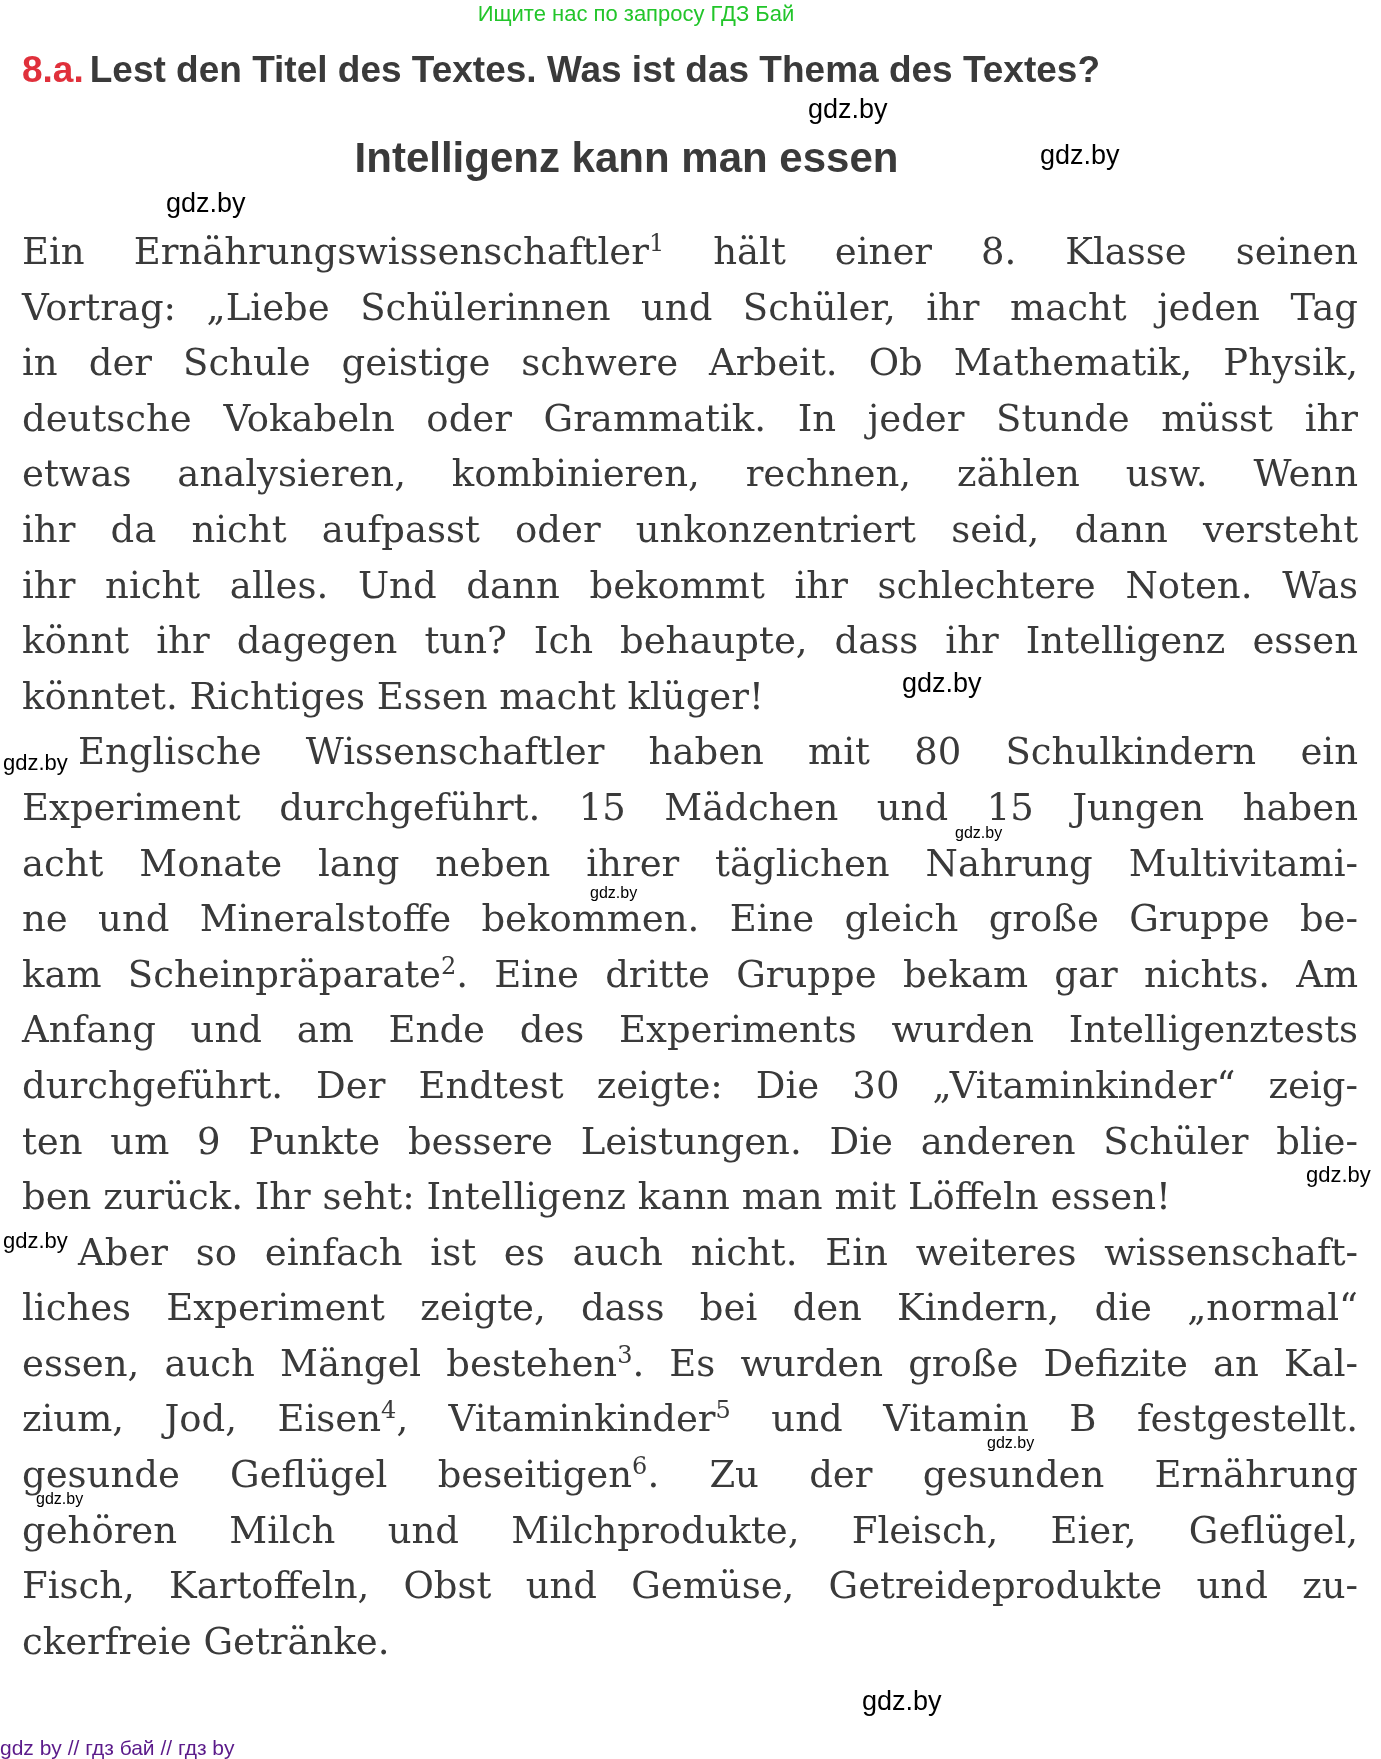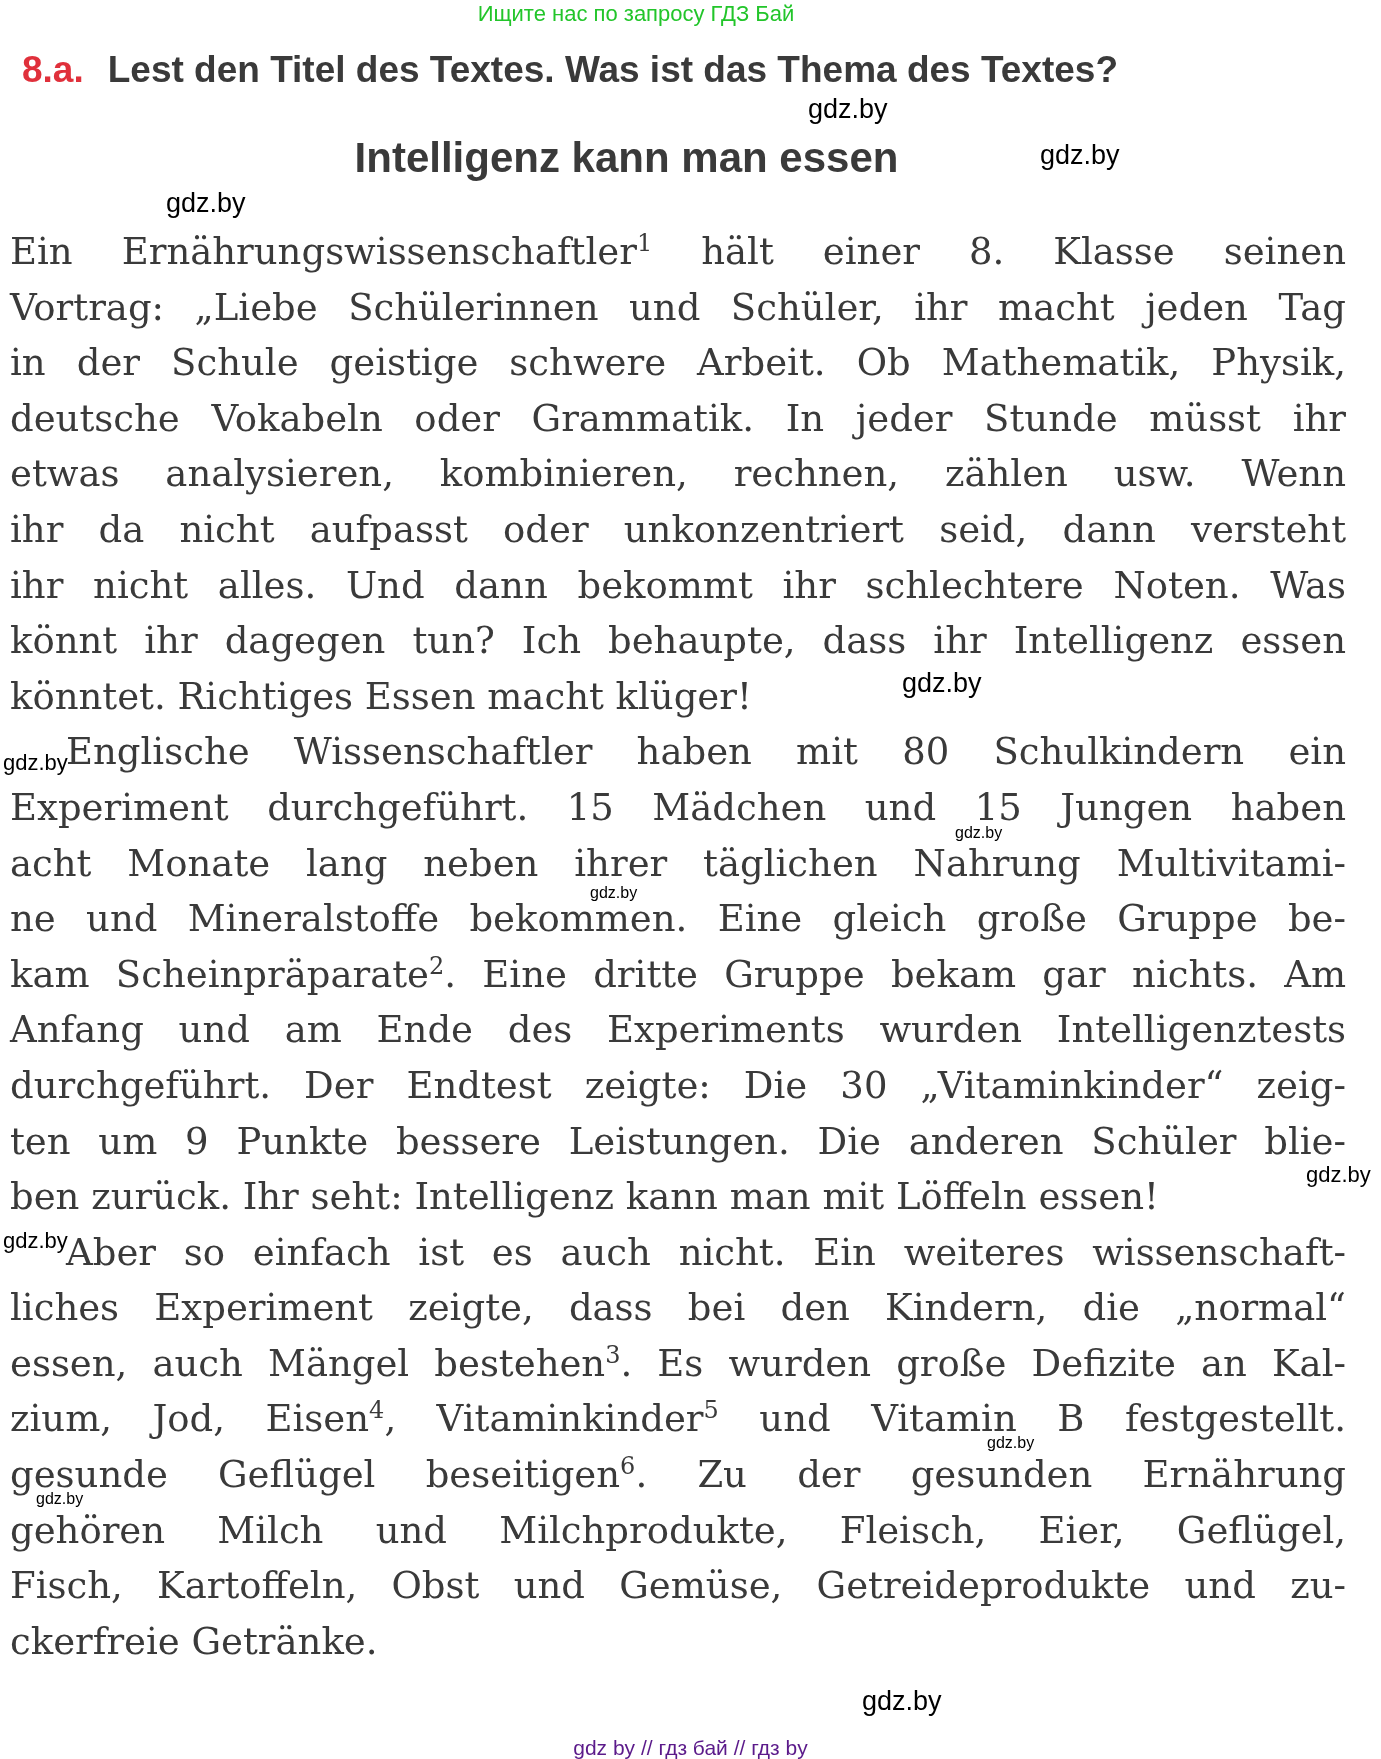--- a/index.html
+++ b/index.html
@@ -2,35 +2,35 @@
 <html><head>
 <meta charset="utf-8">
 <style>
   html, body { margin: 0; padding: 0; background: #ffffff; }
   body { width: 1381px; height: 1759px; position: relative; overflow: hidden; }
   .abs { position: absolute; white-space: nowrap; }
   .top-wm { left: 0; width: 1272px; top: 0px; text-align: center;
     font-family: "Liberation Sans", sans-serif; font-size: 22px; color: #22c52a; line-height: 28px; }
   .heading { left: 22px; top: 46px; font-family: "Liberation Sans", sans-serif; font-weight: bold;
     font-size: 37px; color: #3a3a3a; line-height: 48px; }
-  .heading .num { color: #e0303b; margin-right: 24px; }
+  .heading .num { color: #e0303b; margin-right: 6px; }
   .title { left: 0; width: 1381px; top: 130px; text-align: center;
     font-family: Liberation Sans, sans-serif; font-weight: bold; font-size: 42px; color: #3a3a3a; line-height: 56px; }
   .title span { position: relative; left: -64px; }
   .wm { font-family: "Liberation Sans", sans-serif; color: #000000; }
   .wm-l { font-size: 27px; }
   .wm-m { font-size: 22px; }
   .wm-s { font-size: 16px; }
-  .body { left: 10px; top: 224px; width: 1336px; font-family: "DejaVu Serif", serif; font-size: 37px;
+  .body { left: 22px; top: 224px; width: 1336px; font-family: "DejaVu Serif", serif; font-size: 37px;
     color: #3a3a3a; }
   .line { height: 55.6px; line-height: 55.6px; white-space: nowrap; text-align: justify; text-align-last: justify; }
   .line.last { text-align-last: left; }
   .line.indent { padding-left: 56px; }
   sup { font-size: 24px; line-height: 0; vertical-align: super; }
-  .footer { left: 0; width: 1381px; top: 1736px; text-align: center;
+  .footer { left: 0; width: 1381px; top: 1736px; text-align: left;
     font-family: "Liberation Sans", sans-serif; font-size: 21px; color: #5b1a8a; line-height: 24px; }
 </style>
 </head>
 <body>
 
 <div class="abs top-wm">Ищите нас по запросу ГДЗ Бай</div>
 
 <div class="abs heading">
   <span class="num">8.a.</span><span>Lest den Titel des Textes. Was ist das Thema des Textes?</span>
 </div>

